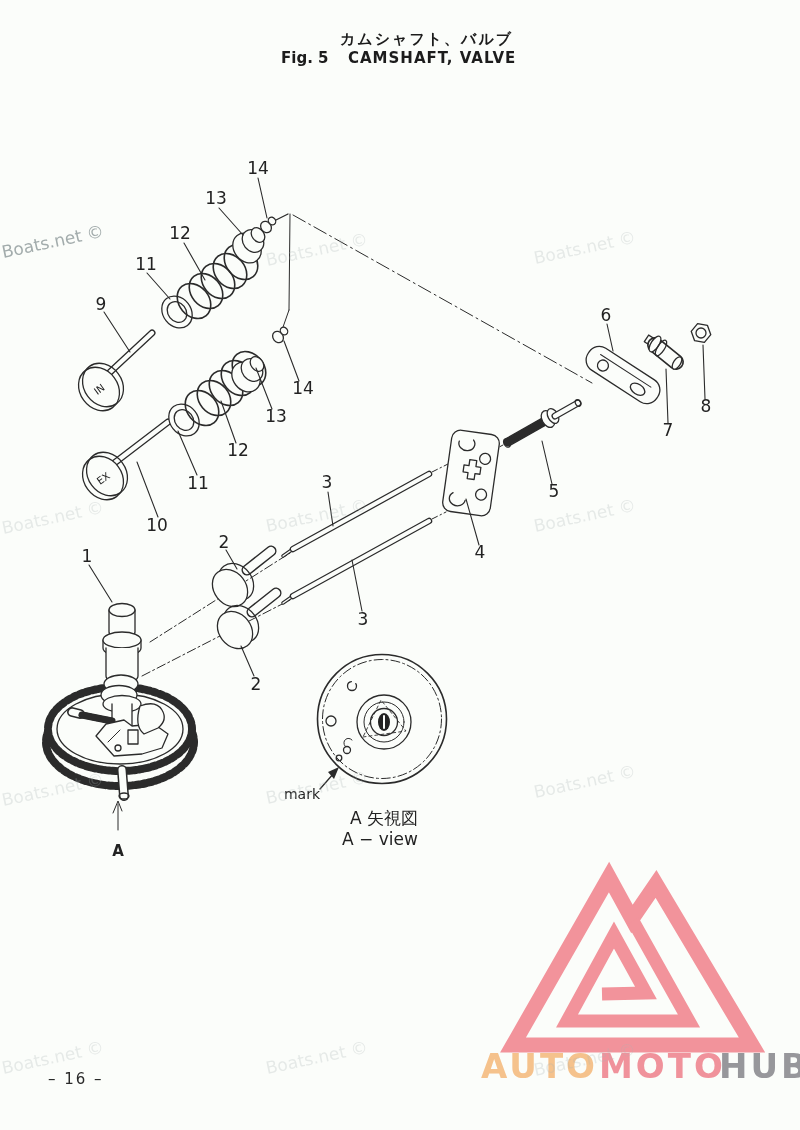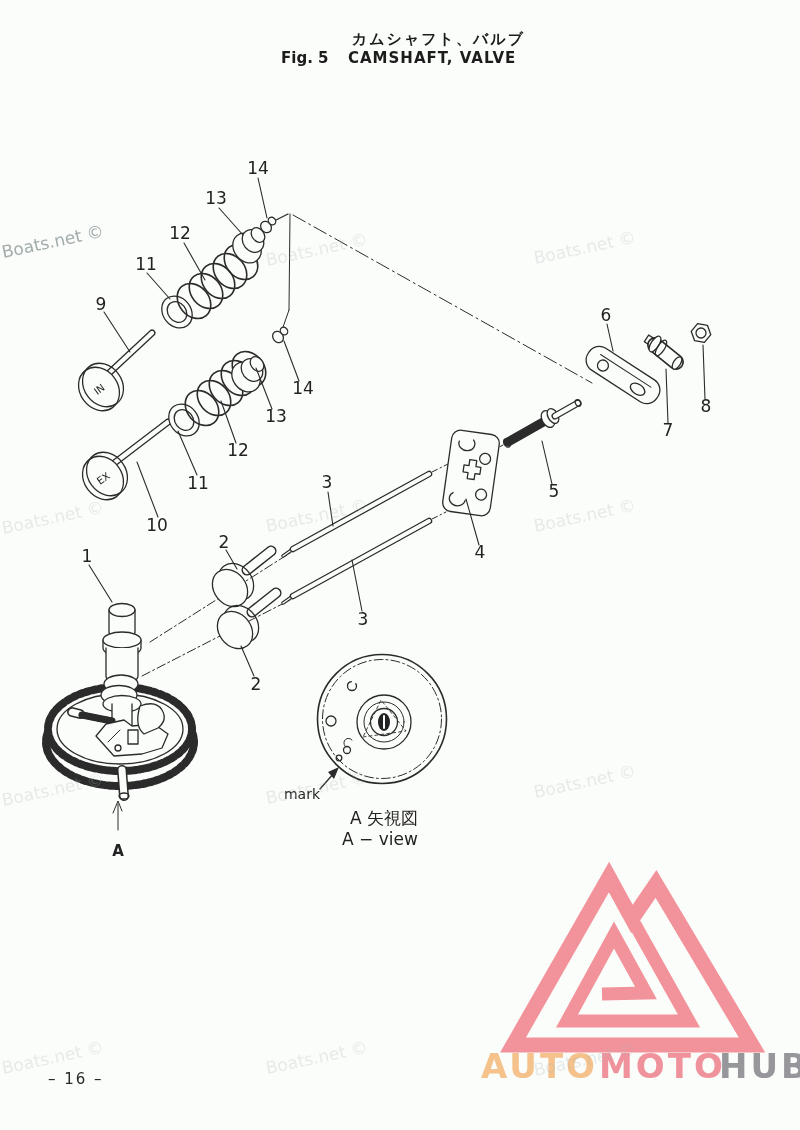--- a/index.html
+++ b/index.html
@@ -1,19 +1,19 @@
 <!DOCTYPE html>
 <html><head>
 <meta charset="utf-8">
 <style>
   html,body{margin:0;padding:0;}
   body{width:800px;height:1130px;position:relative;background:#fbfdfa;
        font-family:"DejaVu Sans","Liberation Sans",sans-serif;overflow:hidden;}
   .abs{position:absolute;}
-  .title-jp{left:340px;top:30px;width:185px;text-align:right;font-size:15px;font-weight:bold;
+  .title-jp{left:340px;top:30px;width:185px;text-align:left;font-size:15px;font-weight:bold;
             letter-spacing:2px;color:#1c1c1c;}
   .fig-label{left:281px;top:49px;font-size:15px;font-weight:bold;color:#1c1c1c;text-align:right;}
   .title-en{left:348px;top:49px;font-size:15px;font-weight:bold;letter-spacing:1px;color:#1c1c1c;}
   .page-number{left:48px;top:1070px;font-size:15px;color:#2a2a2a;letter-spacing:2px;}
   .wm{position:absolute;font-size:17px;white-space:nowrap;transform:rotate(-12deg);
       transform-origin:left bottom;color:#aab4b4;opacity:.26;z-index:4;pointer-events:none;}
   .wm-dark{color:#8d9899;opacity:.8;}
   svg text{font-family:"DejaVu Sans","Liberation Sans",sans-serif;}
   #art{position:absolute;left:0;top:0;z-index:1;}
 </style>

